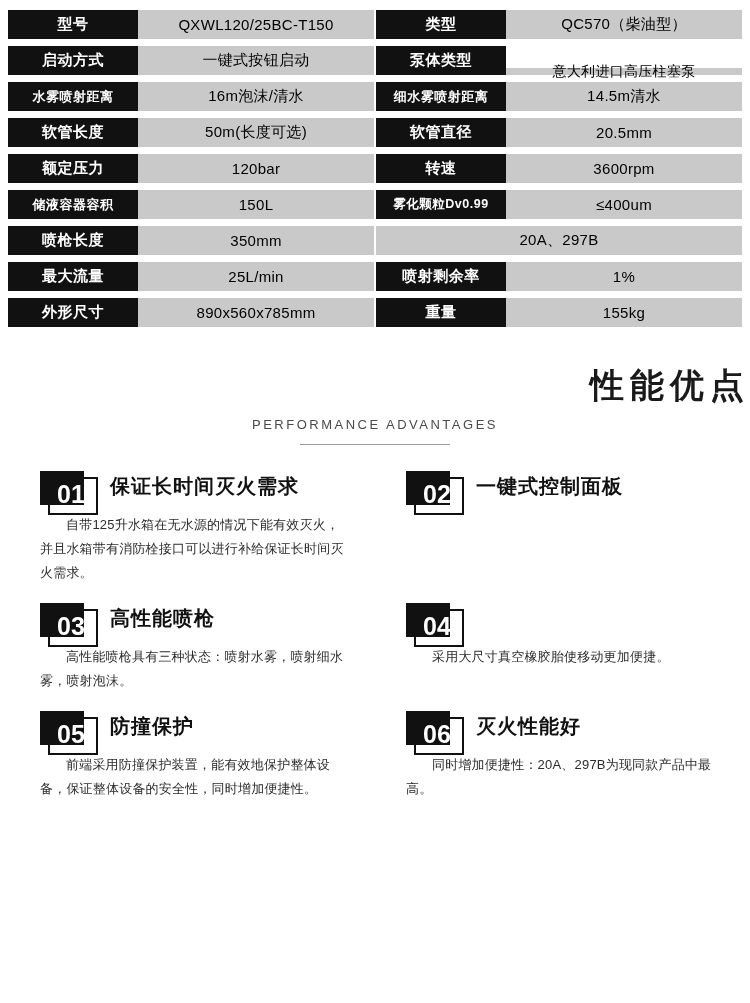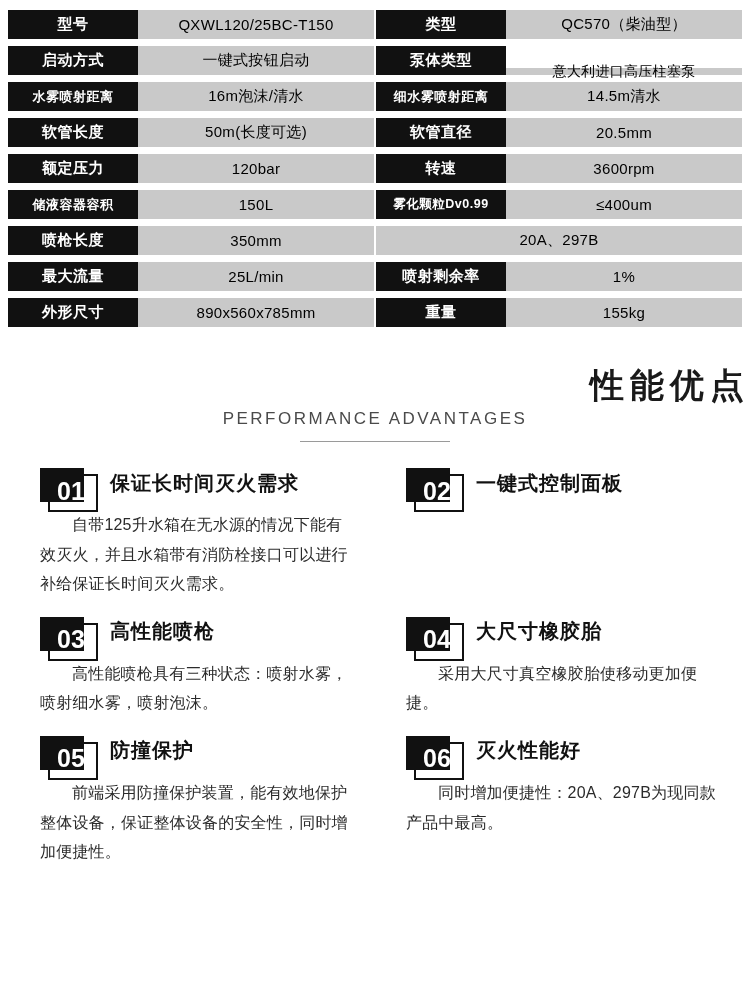--- a/index.html
+++ b/index.html
@@ -61,23 +61,24 @@
     margin-top: 36px;
   }
   .section-title .cn {
     font-size: 34px;
     font-weight: bold;
     letter-spacing: 6px;
     color: #1a1a1a;
     text-align: right;
   }
   .section-title .en {
-    font-size: 17px;
+    font-size: 13px;
     letter-spacing: 2.5px;
     color: #4a4a4a;
+    margin-top: 8px;
   }
   .section-title .rule {
     width: 150px;
     height: 1px;
     background: #9a9a9a;
     margin: 12px auto 0 auto;
   }
 
   
   .adv-grid {
@@ -136,21 +137,21 @@
     mix-blend-mode: normal;
   }
   .adv-title {
     font-size: 20px;
     font-weight: bold;
     color: #111111;
     letter-spacing: 1px;
   }
   .adv-body {
     margin-top: 12px;
-    font-size: 16px;
+    font-size: 13px;
     line-height: 1.85;
     color: #2b2b2b;
     text-indent: 2em;
     letter-spacing: 0.2px;
   }
 </style>
 </head>
 <body>
 
 <div class="spec-wrap">
@@ -277,21 +278,20 @@
     <div class="adv-body">高性能喷枪具有三种状态：喷射水雾，喷射细水雾，喷射泡沫。</div>
   </div>
 
   <div class="adv-item">
     <div class="adv-head">
       <div class="adv-num">
         <div class="blk"></div>
         <div class="box"></div>
         <div class="txt">04</div>
       </div>
-      <div class="adv-title">大尺寸橡胶胎</div>
     </div>
     <div class="adv-body">采用大尺寸真空橡胶胎使移动更加便捷。</div>
   </div>
 
   <div class="adv-item">
     <div class="adv-head">
       <div class="adv-num">
         <div class="blk"></div>
         <div class="box"></div>
         <div class="txt">05</div>

